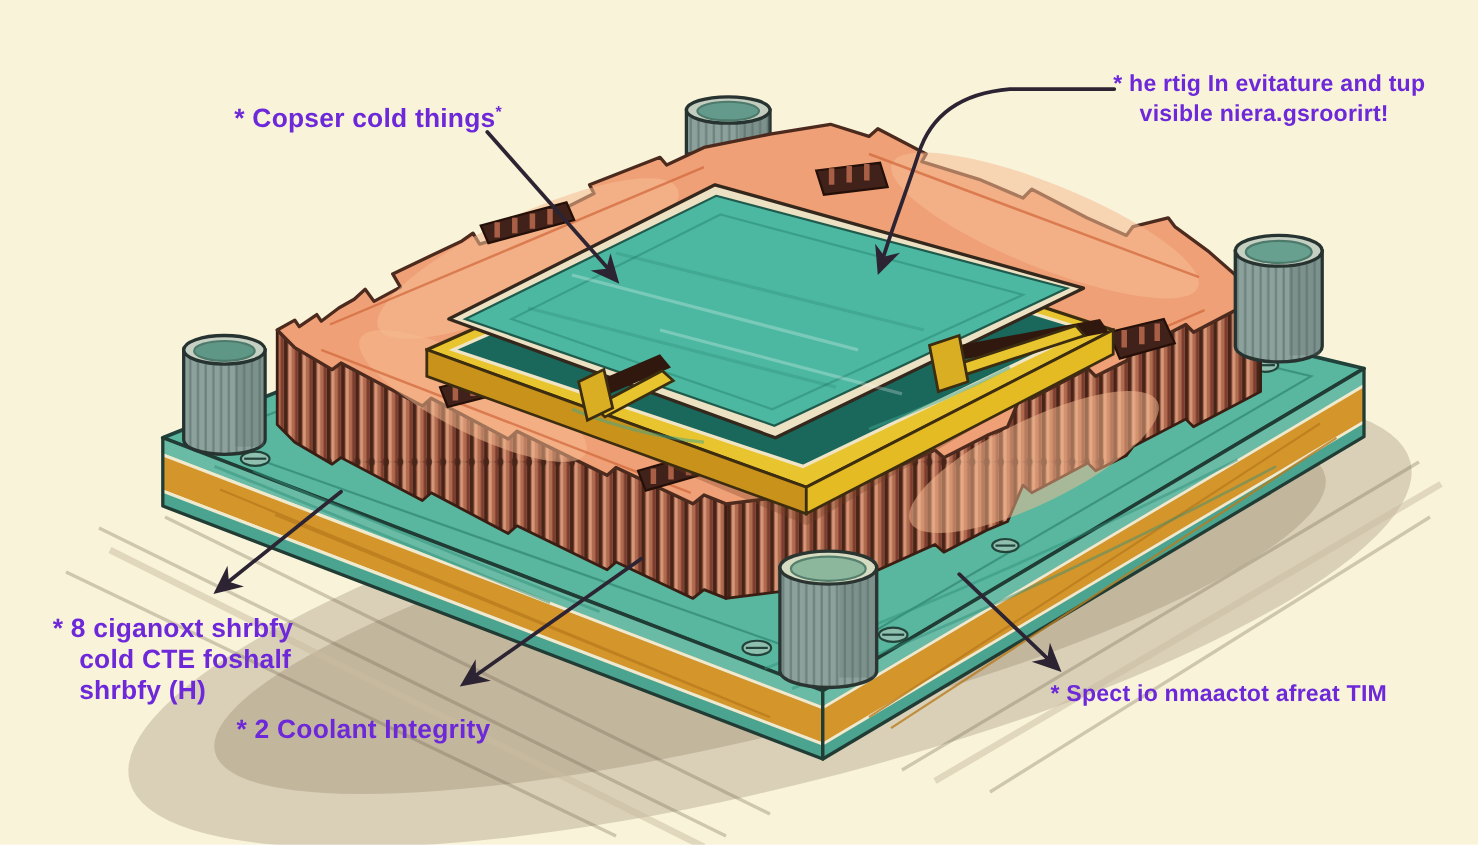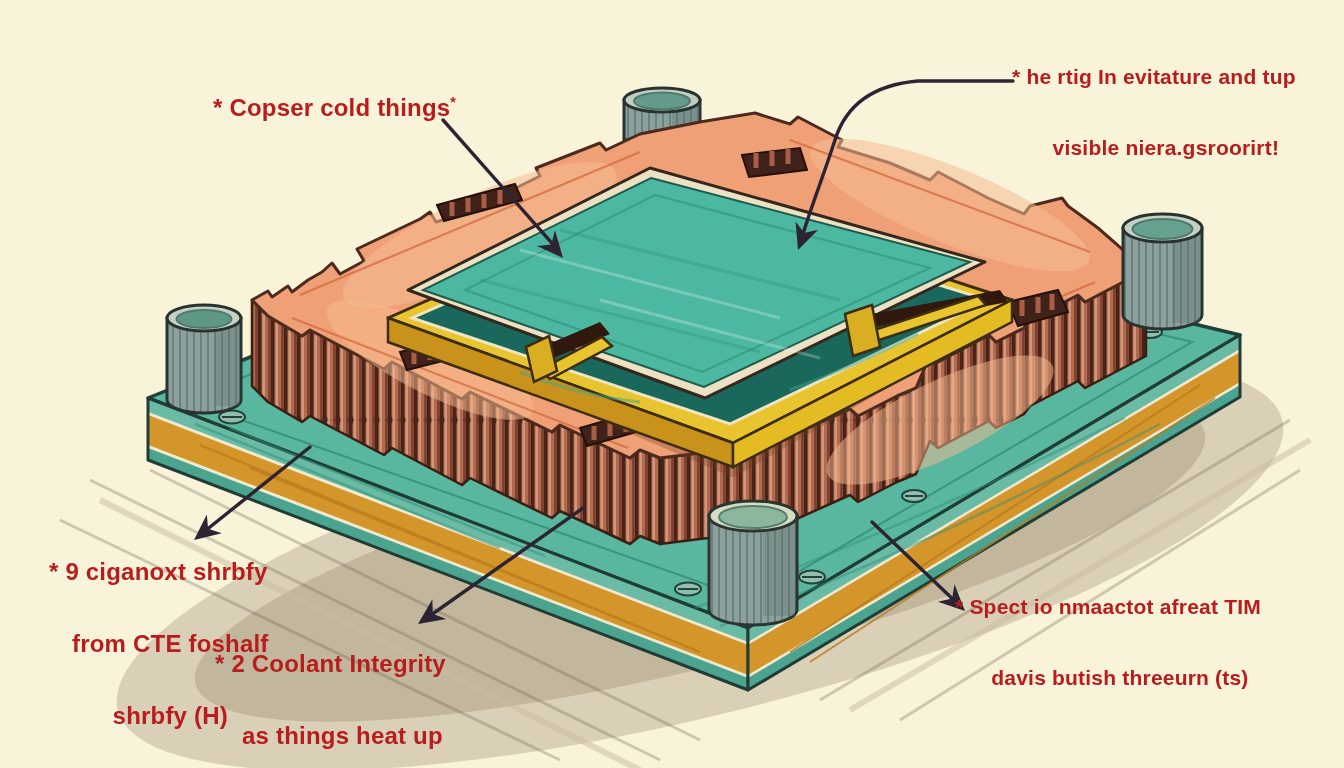--- a/index.html
+++ b/index.html
@@ -1,23 +1,23 @@
 <!DOCTYPE html>
 <html><head>
 <meta charset="utf-8">
 <style>
   html,body{margin:0;padding:0;}
   body{width:1344px;height:768px;overflow:hidden;position:relative;
        font-family:"Liberation Sans", sans-serif;}
   .stage{position:absolute;inset:0;width:1344px;height:768px;}
   svg{position:absolute;left:0;top:0;}
-  .lbl{position:absolute;color:#b91c1c;font-weight:600;letter-spacing:.2px;
-       font-size:24px;line-height:28px;white-space:nowrap;text-align:center;}
+  .lbl{position:absolute;color:#6d28d9;font-weight:600;letter-spacing:.2px;
+       font-size:24px;line-height:28px;white-space:nowrap;}
   .lbl .ln{display:block;}
-  .lbl .ind{padding-left:24px;margin-top:44px;}
+  .lbl .ind{padding-left:24px;}
   .lbl sup{font-size:60%;vertical-align:super;}
   .lbl-sm{font-size:21px;line-height:27px;}
 </style>
 </head>
 <body>
 
 <div class="stage">
 <svg width="1344" height="768" viewBox="0 0 1344 768">
   <defs>
     <pattern id="finPat" width="13" height="420" patternUnits="userSpaceOnUse">
@@ -184,27 +184,25 @@
 <div class="lbl" style="left:213px;top:88px">
   <span class="ln"><span>* Copser cold things</span><sup>*</sup></span>
 </div>
 
 <div class="lbl lbl-sm" style="left:1012px;top:63px">
   <span class="ln">* he rtig In evitature and tup</span>
   <span class="ln ind">visible niera.gsroorirt!</span>
 </div>
 
 <div class="lbl" style="left:48px;top:558px">
-  <span class="ln">* 9 ciganoxt shrbfy</span>
-  <span class="ln ind">from CTE foshalf</span>
+  <span class="ln">* 8 ciganoxt shrbfy</span>
+  <span class="ln ind">cold CTE foshalf</span>
   <span class="ln ind">shrbfy (H)</span>
 </div>
 
 <div class="lbl" style="left:215px;top:650px">
   <span class="ln">* 2 Coolant Integrity</span>
-  <span class="ln ind">as things heat up</span>
-</div>
-
-<div class="lbl lbl-sm" style="left:955px;top:593px">
+</div>
+
+<div class="lbl lbl-sm" style="left:955px;top:617px">
   <span class="ln">* Spect io nmaactot afreat TIM</span>
-  <span class="ln ind">davis butish threeurn (ts)</span>
 </div>
 </div>
 
 </body></html>

